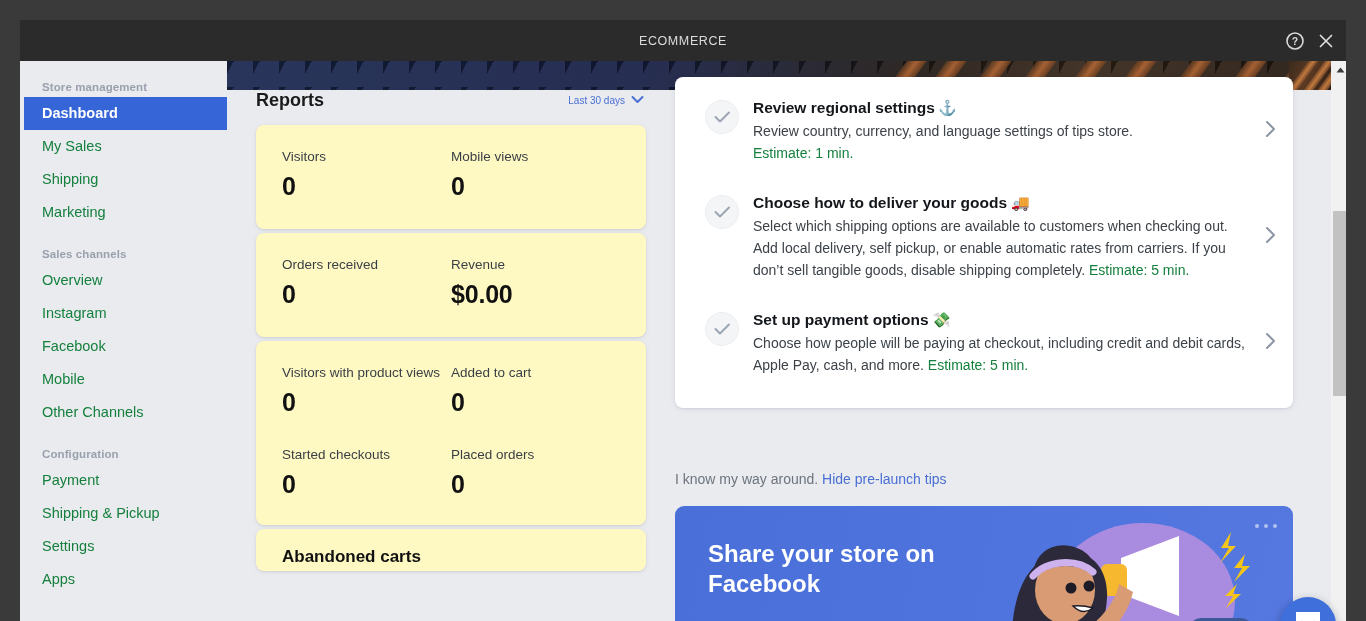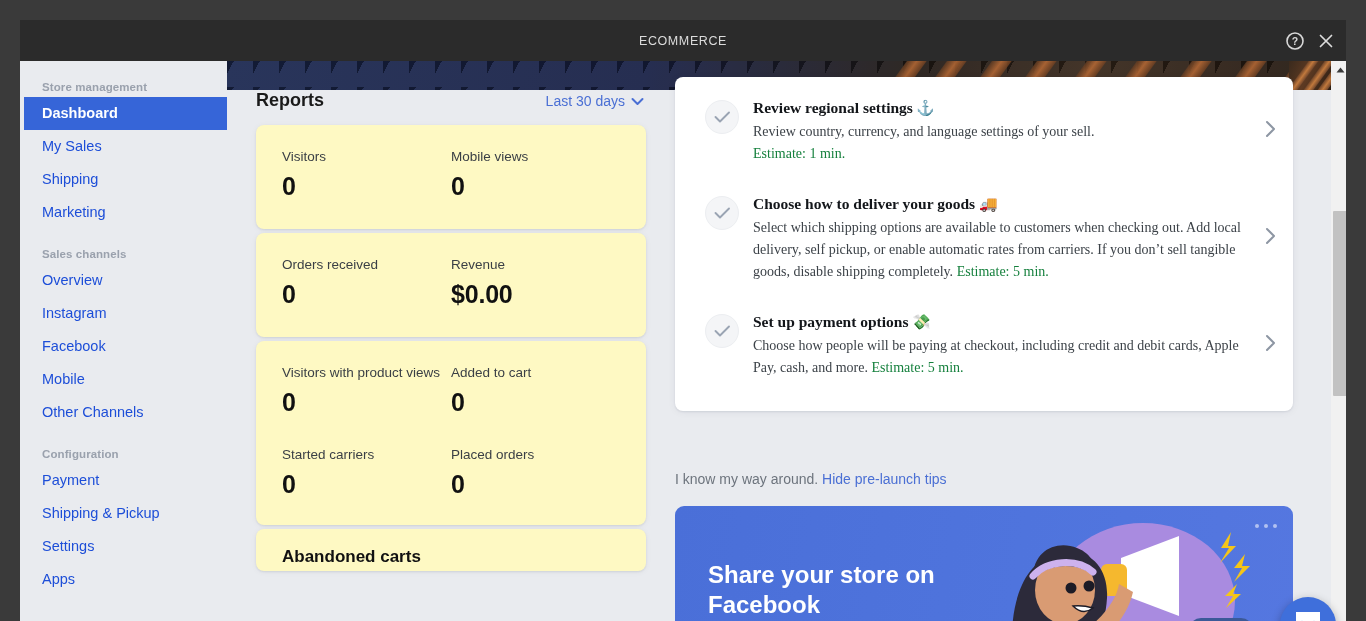--- a/index.html
+++ b/index.html
@@ -62,21 +62,21 @@
   #sidebar {
     position: absolute; left: 0; top: 0; width: 203px; height: 560px;
     background: #e9ebef; padding-top: 14px;
     z-index: 4;
   }
   .nav-section-label {
     font-size: 11.5px; color: #9aa1ad; font-weight: 600;
     padding: 6px 18px 4px 18px; letter-spacing: .1px;
   }
   .nav-item {
-    font-size: 14.5px; color: #1d4ed8;
+    font-size: 14.5px; color: #15803d;
     padding: 7px 18px; line-height: 19px; cursor: pointer;
   }
   .nav-item.active {
     background: #3665d8; color: #ffffff; font-weight: 700;
   }
   .nav-gap { height: 13px; }
 
   
   #main-scroll {
     position: absolute; left: 203px; top: 0; right: 19px; height: 560px;
@@ -86,21 +86,21 @@
     width: 448px; flex: none; padding: 29px 0 0 29px;
   }
   #reports-header {
     display: flex; align-items: center; justify-content: space-between;
     width: 390px; margin-bottom: 14px; padding-right: 2px; gap: 28px;
   }
   #reports-header .h-title {
     font-size: 18px; font-weight: 700; color: #1a1a1a;
   }
   #range-picker {
-    font-size: 14px; color: #4a6fd4; cursor: pointer;
+    font-size: 10px; color: #4a6fd4; cursor: pointer;
     display: flex; align-items: center; gap: 6px;
   }
   .chev-down { display:block; }
   .rcard {
     width: 390px; background: #fef9c3; border-radius: 8px;
     box-shadow: 0 1px 2px rgba(20,30,60,.09), 0 1px 6px rgba(20,30,60,.05);
     padding: 22px 26px 28px 26px; margin-bottom: 4px;
   }
   .rrow { display: flex; }
   .rcell { width: 50%; }
@@ -116,21 +116,21 @@
     flex: 1; padding: 0 20px 0 0; position: relative;
   }
   #tips-card {
     position: absolute; left: 0; top: 16px; width: 618px;
     background: #fff; border-radius: 8px;
     box-shadow: 0 1px 2px rgba(20,30,60,.09), 0 1px 8px rgba(20,30,60,.06);
     padding: 6px 0 18px 0;
   }
   .tip-row {
     display: flex; align-items: flex-start;
-    padding: 14px 16px 14px 30px; cursor: pointer; position: relative; font-family: Liberation Serif, serif;
+    padding: 14px 16px 14px 30px; cursor: pointer; position: relative;
   }
   .tip-check {
     width: 34px; height: 34px; border-radius: 50%;
     background: #f4f5f7; border: 1px solid #eceef1;
     flex: none; margin-top: 3px; margin-right: 14px;
     display: flex; align-items: center; justify-content: center;
   }
   .tip-body { flex: 1; padding-right: 14px; }
   .tip-title {
     font-size: 15.5px; font-weight: 700; color: #13161a; line-height: 21px;
@@ -149,21 +149,21 @@
   }
   #tips-footer a { color: #4a6fd4; text-decoration: none; cursor: pointer; }
 
   #fb-banner {
     position: absolute; left: 0; top: 445px; width: 618px; height: 150px;
     border-radius: 9px 9px 0 0; overflow: hidden;
     background: linear-gradient(100deg,#4a6fd8 0%,#4f74dd 55%,#5577e0 100%);
   }
   #fb-banner .fb-title {
     position: absolute; left: 33px; top: 33px; width: 280px;
-    color: #fff; font-size: 24px; font-weight: 700; line-height: 30px; margin-top: 21px;
+    color: #fff; font-size: 24px; font-weight: 700; line-height: 30px;
   }
   #fb-banner .fb-sub {
     position: absolute; left: 33px; top: 110px; width: 290px;
     color: #edf1fd; font-size: 14px; line-height: 23px;
   }
   #fb-banner .fb-dots {
     position: absolute; right: 16px; top: 18px;
     display: flex; gap: 5px;
   }
   #fb-banner .fb-dots i {
@@ -309,21 +309,21 @@
               <div class="lbl">Visitors with product views</div>
               <div class="val">0</div>
             </div>
             <div class="rcell">
               <div class="lbl">Added to cart</div>
               <div class="val">0</div>
             </div>
           </div>
           <div class="rrow second">
             <div class="rcell">
-              <div class="lbl">Started carriers</div>
+              <div class="lbl">Started checkouts</div>
               <div class="val">0</div>
             </div>
             <div class="rcell">
               <div class="lbl">Placed orders</div>
               <div class="val">0</div>
             </div>
           </div>
         </div>
 
         <div class="rcard partial">
@@ -339,21 +339,21 @@
             <div class="tip-check">
               <svg width="17" height="13" viewBox="0 0 17 13">
                 <path d="M1.5 6 L6 10.5 L15 1.5" fill="none" stroke="#9aa4b3" stroke-width="1.9" stroke-linecap="round" stroke-linejoin="round"></path>
               </svg>
             </div>
             <div class="tip-body">
               <div class="tip-title">
                 <span>Review regional settings</span><span class="tip-emoji">⚓</span>
               </div>
               <div class="tip-desc">
-                <span>Review country, currency, and language settings of your sell.</span>
+                <span>Review country, currency, and language settings of tips store.</span>
                 <span class="tip-est block">Estimate: 1 min.</span>
               </div>
             </div>
             <span class="tip-arrow">
               <svg width="13" height="20" viewBox="0 0 13 20">
                 <path d="M3 3 L10 10 L3 17" fill="none" stroke="#8d96a3" stroke-width="2" stroke-linecap="round" stroke-linejoin="round"></path>
               </svg>
             </span>
           </div>
 

